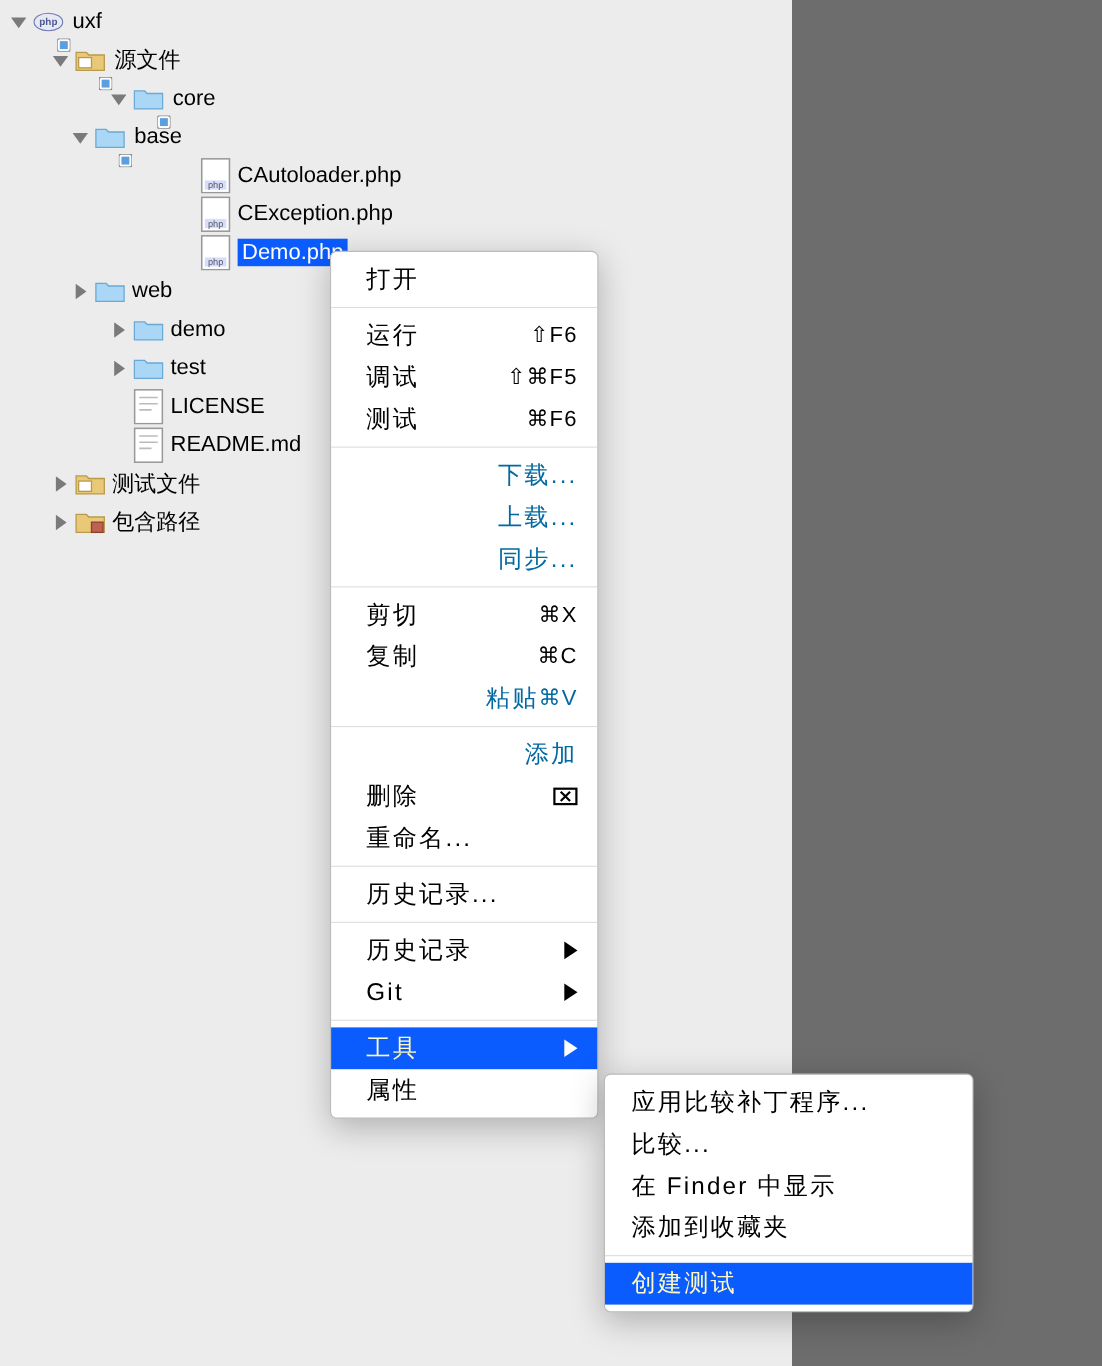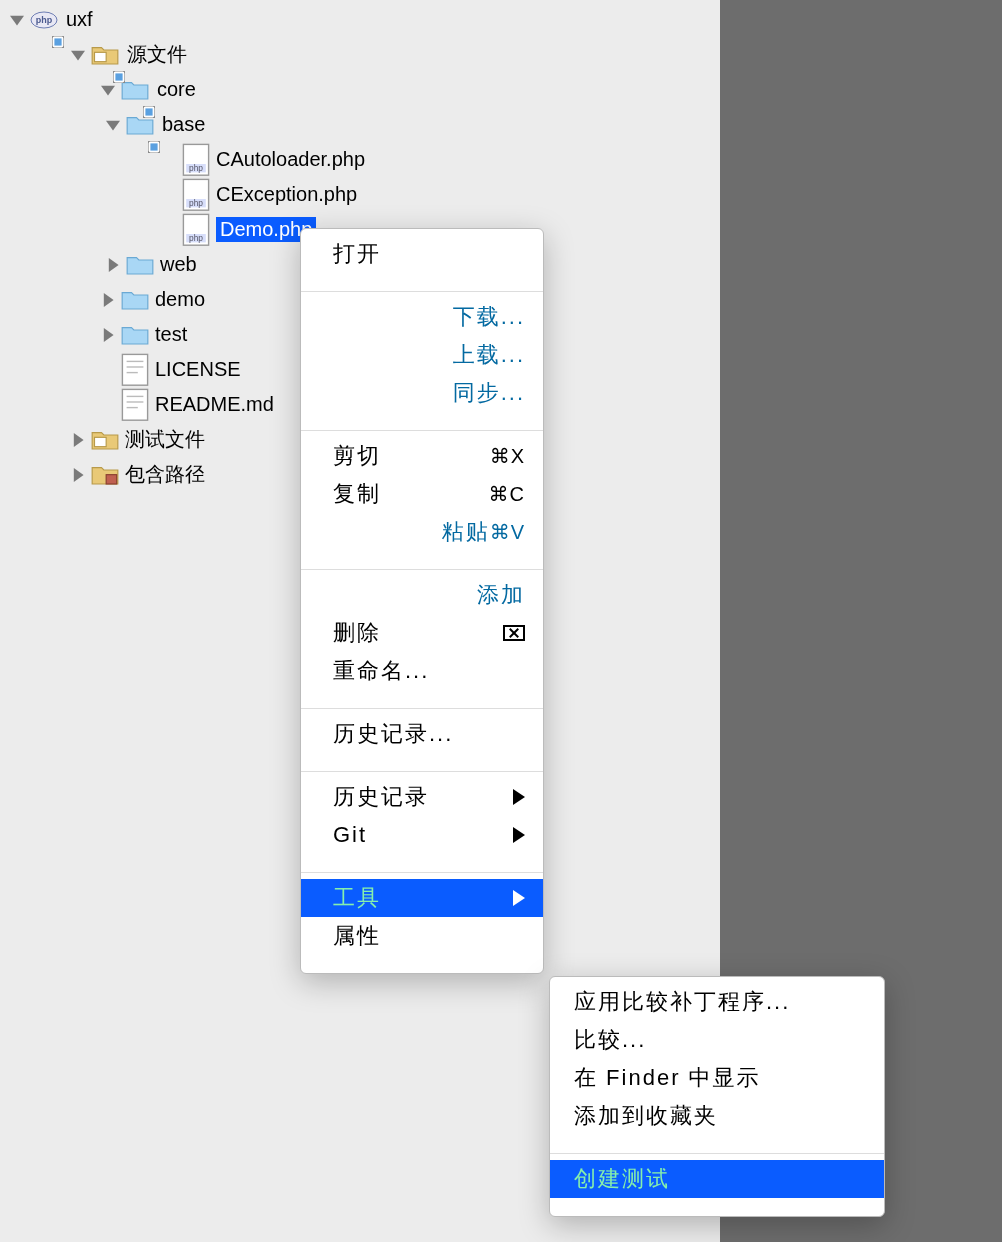--- a/index.html
+++ b/index.html
@@ -9,33 +9,33 @@
   .tree { padding-top: 2px; font-size: 20px; color: #000; }
   .row { display: flex; align-items: center; height: 35px; padding-left: 8px; white-space: nowrap; }
   .arrow { width: 18px; height: 18px; display: inline-flex; align-items: center; justify-content: center; margin-right: 4px; }
   .arrow svg { width: 14px; height: 14px; }
   .spacer { display:inline-block; width: 22px; }
   .icon { width: 28px; height: 24px; display: inline-flex; align-items: center; justify-content: center; margin-right: 6px; }
   .badge { width:12px; height:12px; margin-left:-12px; margin-right:2px; align-self:flex-end; position:relative; top:5px;}
   .label { }
   .label.sel { background: #0a5cff; color: #fff; padding: 1px 4px; }
   .ind0 { padding-left: 8px; }
-  .ind1 { padding-left: 69px; }
+  .ind1 { padding-left: 46px; }
   .ind2 { padding-left: 99px; }
-  .ind3 { padding-left: 104px; }
+  .ind3 { padding-left: 64px; }
   .ind4 { padding-left: 160px; }
   
   .menu { position: absolute; background: #fff; border: 1px solid #bbb; border-radius: 6px; box-shadow: 0 8px 30px rgba(0,0,0,.25); font-size: 22px; color:#000; }
   .menu1 { left: 300px; top: 228px; width: 244px; }
   .menu2 { left: 549px; top: 976px; width: 336px; }
-  .menu .sec { padding: 6px 0 18px 0; border-bottom: 1px solid #ddd; }
+  .menu .sec { padding: 6px 0 6px 0; border-bottom: 1px solid #ddd; }
   .menu .sec:last-child { border-bottom: none; }
   .menu .item { display:flex; align-items:center; justify-content:space-between; padding: 4px 18px 4px 32px; height: 38px; line-height: 38px; letter-spacing: 2px; }
   .menu .item.disabled { color: #0369a1; justify-content: flex-end; }
-  .menu .item.highlight { background: #0a5cff; color: #86efac; }
+  .menu .item.highlight { background: #0a5cff; color: #fef9c3; }
   .menu .kb { font-size: 20px; letter-spacing: 1px; font-family: "Lucida Grande", Arial; color: inherit; display:flex; align-items:center; gap:2px;}
   .menu .sub { width: 0; height: 0; border-top: 8px solid transparent; border-bottom: 8px solid transparent; border-left: 12px solid #000; }
   .menu .item.highlight .sub { border-left-color: #fff; }
   .menu2 .item { padding: 4px 18px 4px 24px; letter-spacing: 2px; }
   .del-icon { display:inline-block; border:2px solid #000; width:22px; height:16px; position:relative; }
   .del-icon::before, .del-icon::after { content:""; position:absolute; left:50%; top:50%; width:12px; height:2px; background:#000; transform-origin:center;}
   .del-icon::before { transform: translate(-50%,-50%) rotate(45deg);}
   .del-icon::after  { transform: translate(-50%,-50%) rotate(-45deg);}
 </style>
 </head>
@@ -249,20 +249,34 @@
   </div>
 </div>
 
 <div class="menu menu1">
   <div class="sec">
     <div class="item">
         <span>打开</span>
       </div>
   </div>
   <div class="sec">
+    <div class="item">
+        <span>运行</span>
+        <span class="kb">⇧F6</span>
+      </div>
+    <div class="item">
+        <span>调试</span>
+        <span class="kb">⇧⌘F5</span>
+      </div>
+    <div class="item">
+        <span>测试</span>
+        <span class="kb">⌘F6</span>
+      </div>
+  </div>
+  <div class="sec">
     <div class="item disabled">
         <span>下载...</span>
       </div>
     <div class="item disabled">
         <span>上载...</span>
       </div>
     <div class="item disabled">
         <span>同步...</span>
       </div>
   </div>

